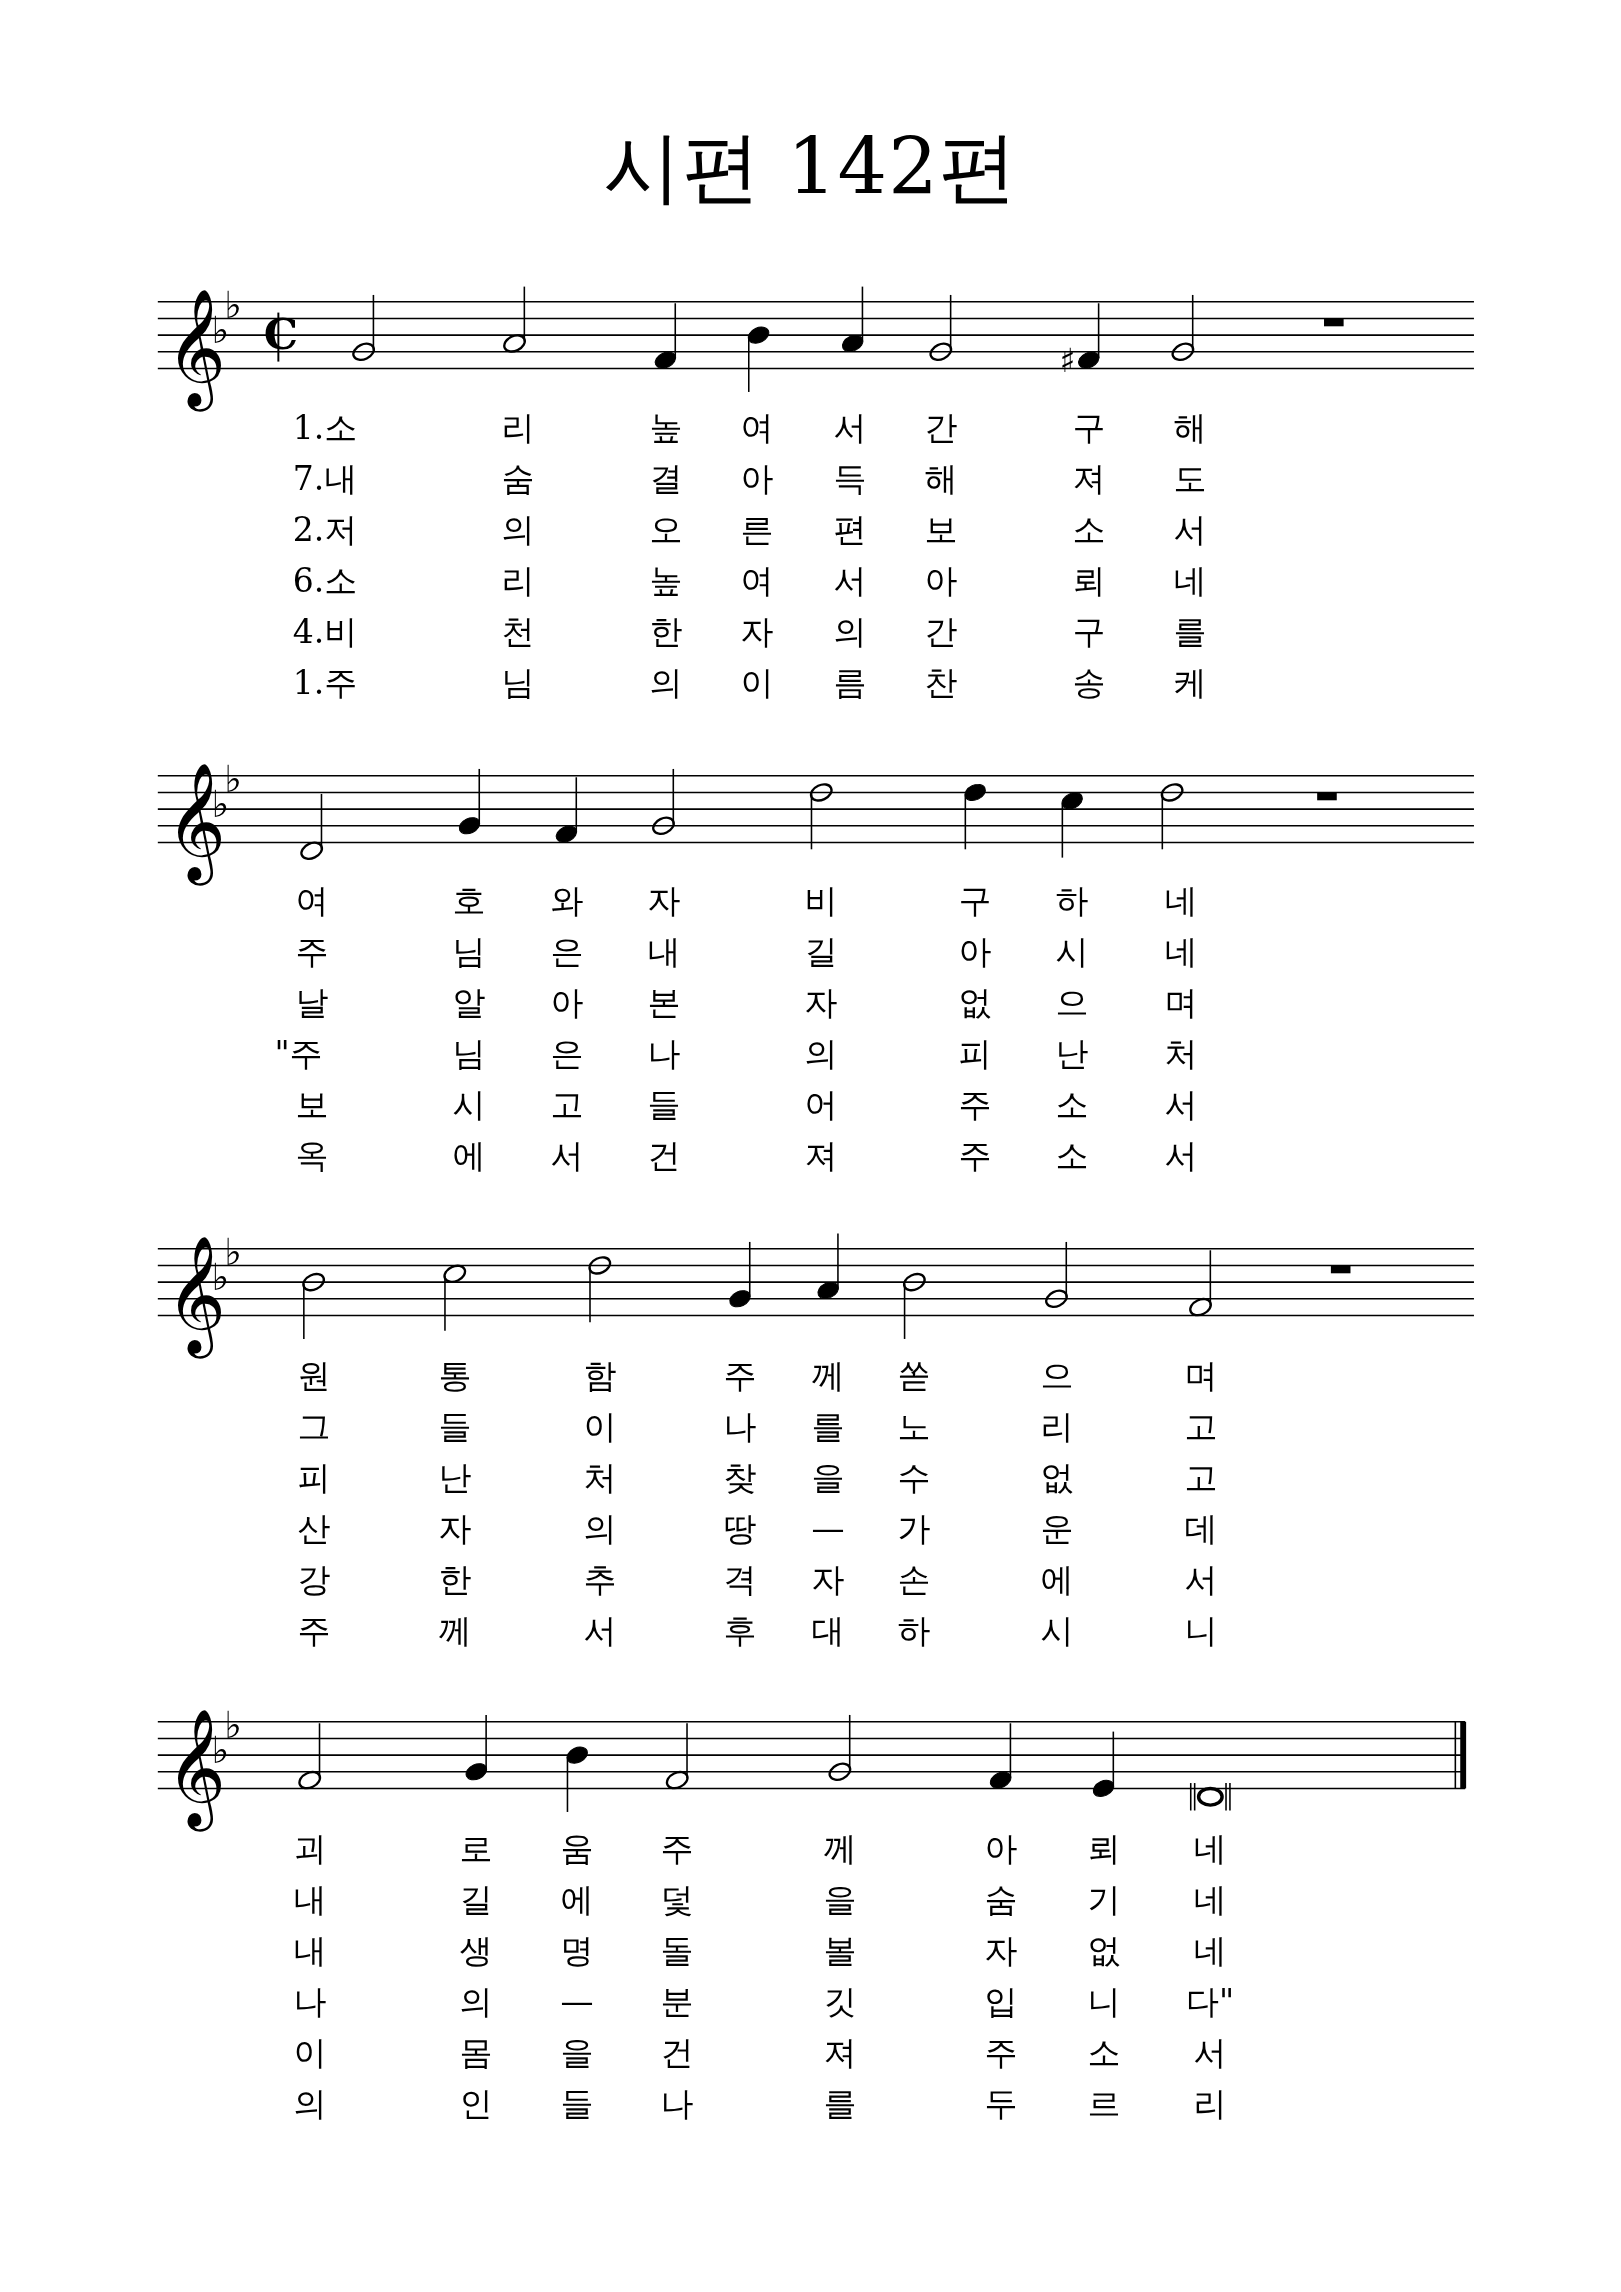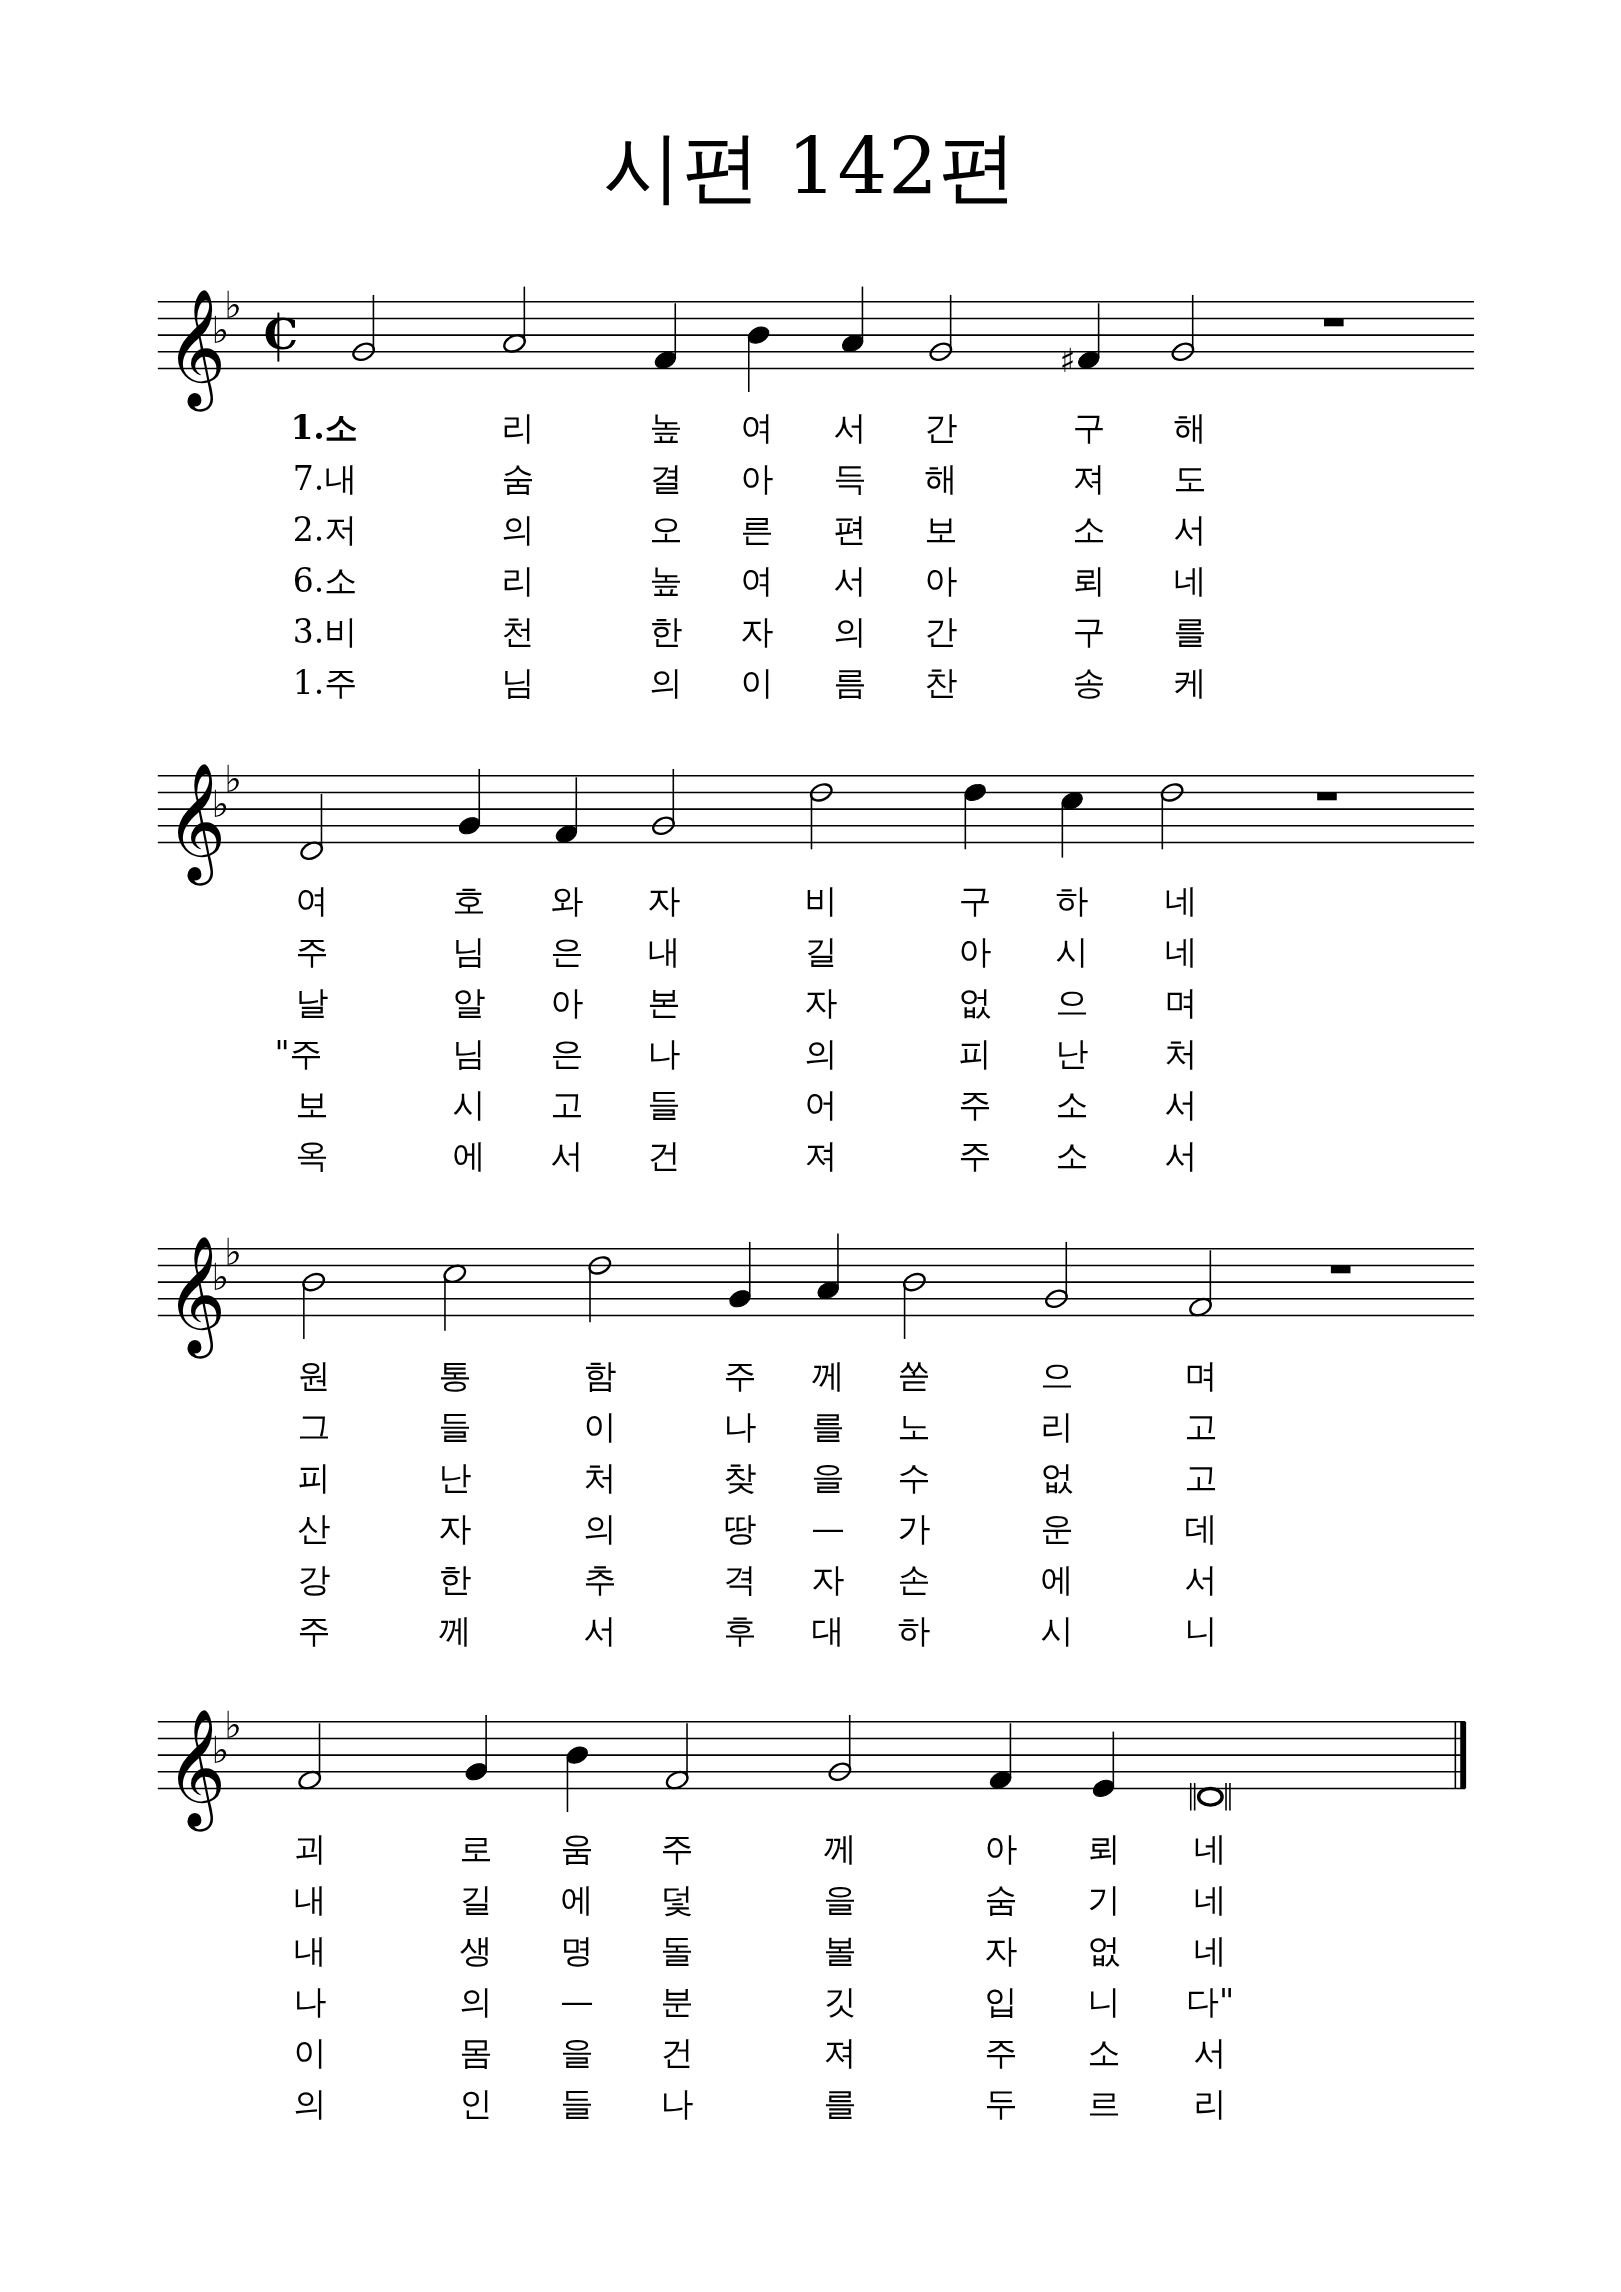--- a/index.html
+++ b/index.html
@@ -61,21 +61,21 @@
       </g>
       <text x="1081" y="131.5" font-size="34" font-family="DejaVu Sans, sans-serif">♯</text>
       <g>
         <ellipse cx="1207" cy="111" rx="11" ry="7.5" transform="rotate(-25 1207 111)" fill="none" stroke="#000" stroke-width="2.4"></ellipse>
         <line x1="1217" x2="1217" y1="109" y2="53" stroke="#000" stroke-width="1.6"></line>
       </g>
       <rect x="1351" y="77" width="20" height="8" fill="#000"></rect>
     </svg>
     <div class="lyric-block" style="top: 402px;">
       <div class="lyric-row">
-        <span class="syl prefixed" style="left: 343px; font-weight: bold;">1.소</span>
+        <span class="syl prefixed" style="left: 343px;">1.소</span>
         <span class="syl" style="left: 518px;">리</span>
         <span class="syl" style="left: 666px;">높</span>
         <span class="syl" style="left: 757px;">여</span>
         <span class="syl" style="left: 850px;">서</span>
         <span class="syl" style="left: 941px;">간</span>
         <span class="syl" style="left: 1089px;">구</span>
         <span class="syl" style="left: 1190px;">해</span>
       </div>
       <div class="lyric-row">
         <span class="syl prefixed" style="left: 343px;">7.내</span>
@@ -101,21 +101,21 @@
         <span class="syl prefixed" style="left: 343px;">6.소</span>
         <span class="syl" style="left: 518px;">리</span>
         <span class="syl" style="left: 666px;">높</span>
         <span class="syl" style="left: 757px;">여</span>
         <span class="syl" style="left: 850px;">서</span>
         <span class="syl" style="left: 941px;">아</span>
         <span class="syl" style="left: 1089px;">뢰</span>
         <span class="syl" style="left: 1190px;">네</span>
       </div>
       <div class="lyric-row">
-        <span class="syl prefixed" style="left: 343px;">3.비</span>
+        <span class="syl prefixed" style="left: 343px;">4.비</span>
         <span class="syl" style="left: 518px;">천</span>
         <span class="syl" style="left: 666px;">한</span>
         <span class="syl" style="left: 757px;">자</span>
         <span class="syl" style="left: 850px;">의</span>
         <span class="syl" style="left: 941px;">간</span>
         <span class="syl" style="left: 1089px;">구</span>
         <span class="syl" style="left: 1190px;">를</span>
       </div>
       <div class="lyric-row">
         <span class="syl prefixed" style="left: 343px;">1.주</span>

